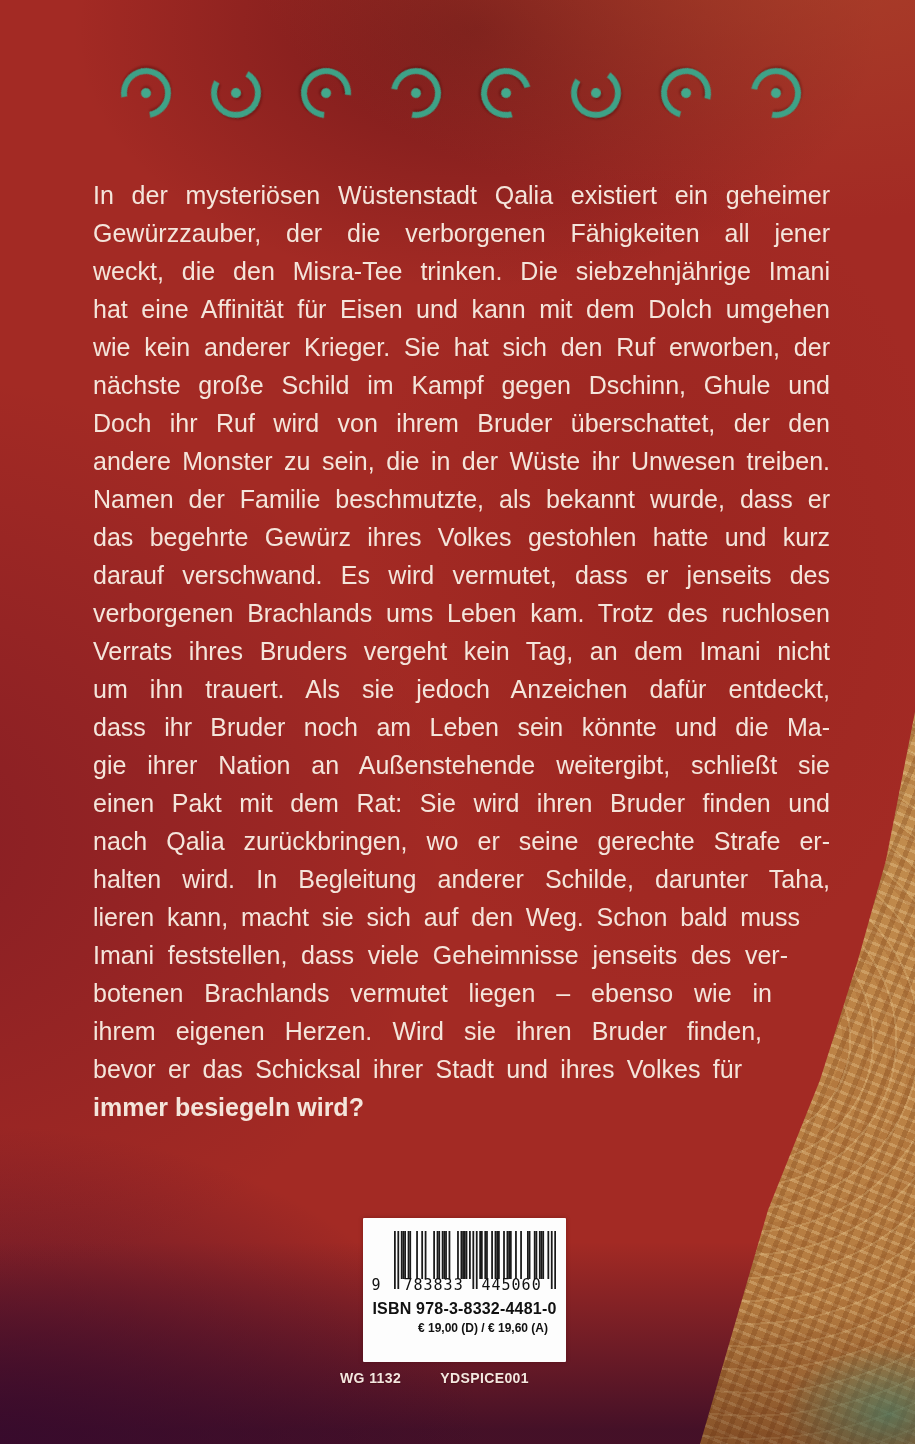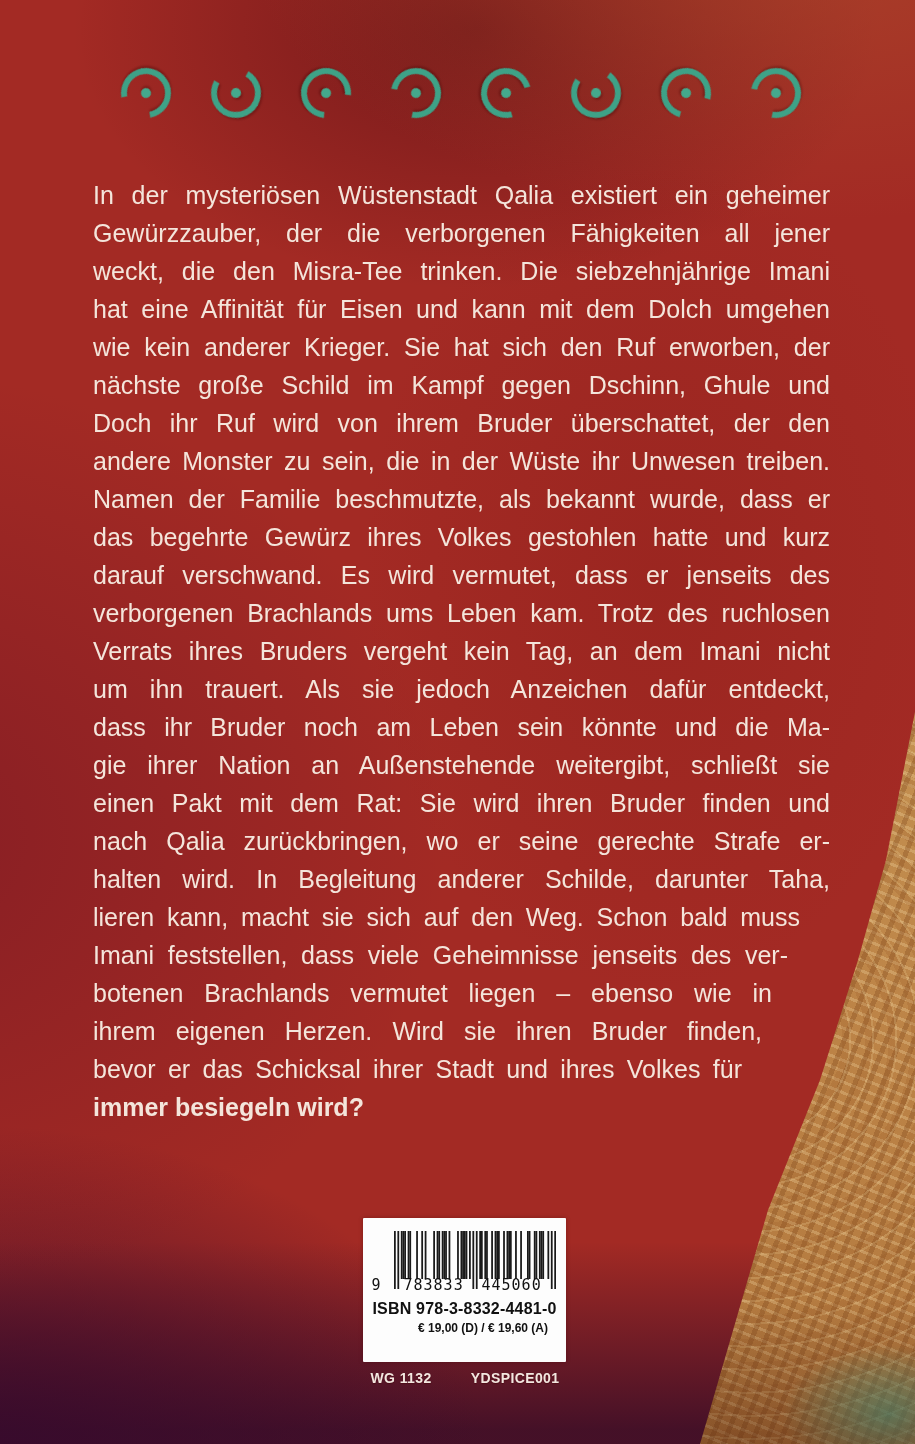--- a/index.html
+++ b/index.html
@@ -62,21 +62,21 @@
   .bc-digits{position:relative;height:17px;margin-top:-13px;
     font-family:"DejaVu Sans Mono",monospace;font-size:15px;color:#111;}
   .bc-digits span{position:absolute;top:0;letter-spacing:1px;}
   .bc-d9{left:2px;}
   .bc-g1{left:34px;}
   .bc-g2{left:112px;}
   .isbn-line{margin-top:7px;text-align:center;font-weight:bold;font-size:16px;color:#111;letter-spacing:.2px;}
   .price-line{margin-top:3px;text-align:center;font-weight:bold;font-size:12px;color:#111;margin-left:37px;}
   .meta-line{
     position:absolute;left:340px;top:1370px;width:250px;
-    display:flex;justify-content:center;gap:39px;
+    display:flex;gap:39px;
     color:#f3e7e0;font-weight:bold;font-size:14px;letter-spacing:.4px;
     text-shadow:0 1px 1px rgba(60,0,0,.4);
   }
 </style>
 </head>
 <body>
 
 <div class="cover">
 
   <div class="motif-row">

